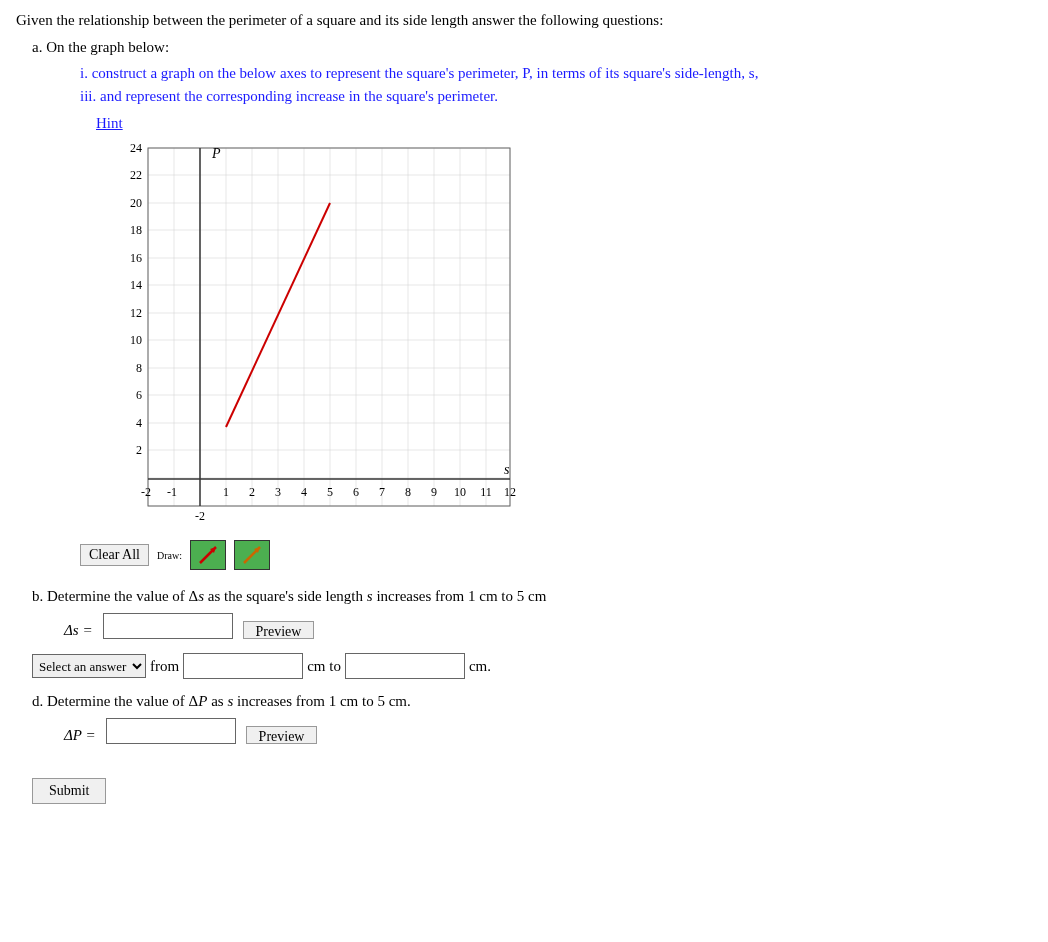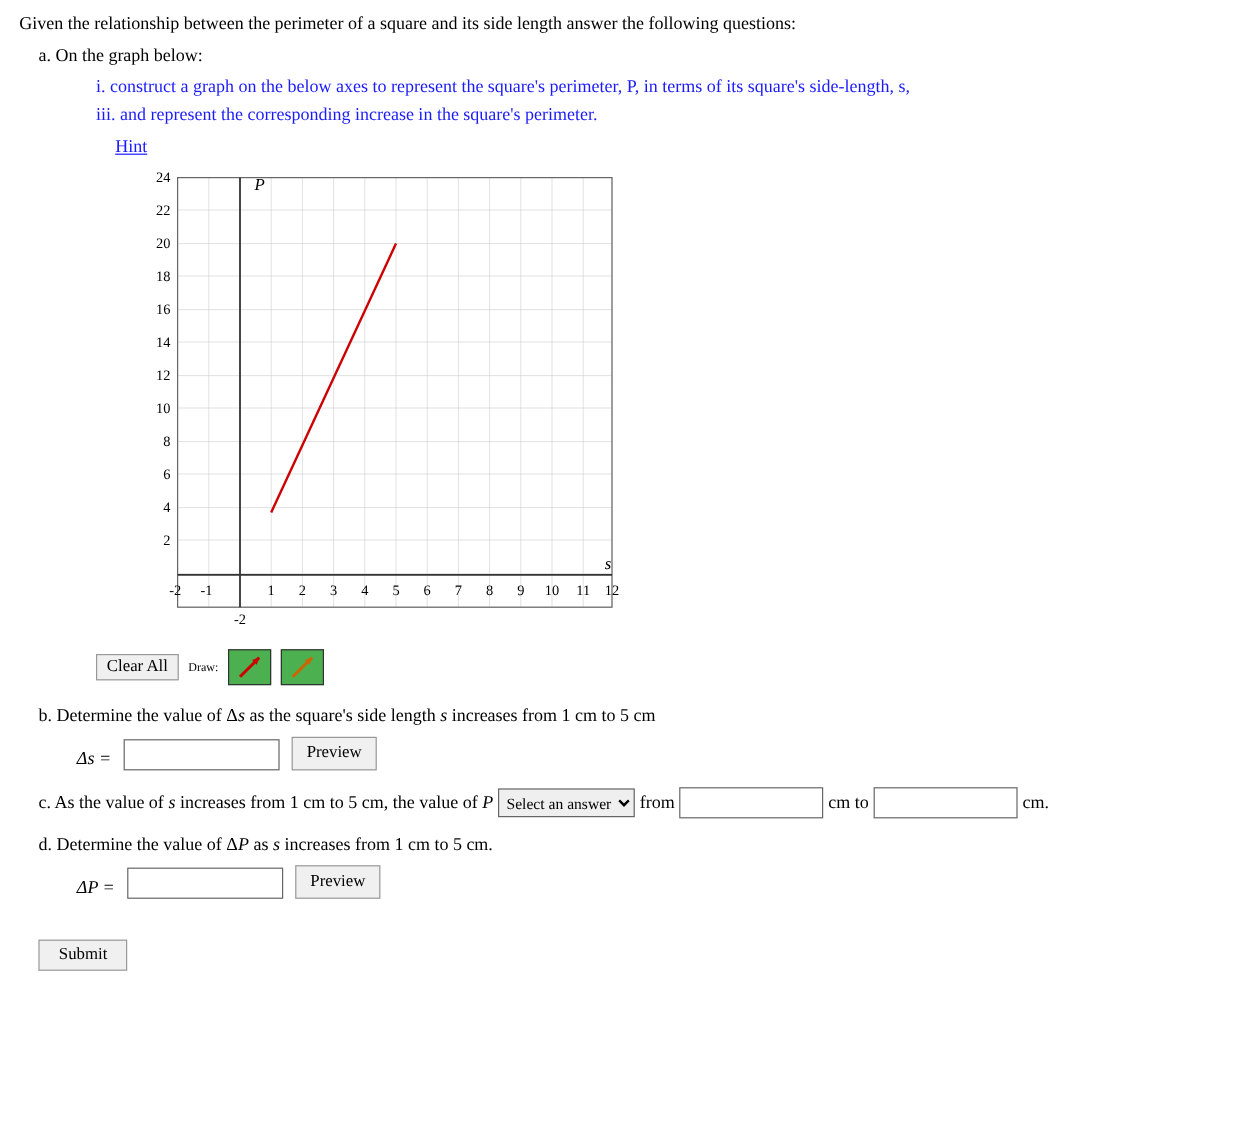--- a/index.html
+++ b/index.html
@@ -108,21 +108,21 @@
       font-size: 14px;
       padding: 2px 4px;
     }
     .preview-btn {
       border: 1px solid #999;
       background: #f0f0f0;
       padding: 2px 12px;
       font-size: 14px;
       cursor: pointer;
       font-family: inherit;
-      height: 28px;
+      height: 18px;
     }
     .select-answer {
       border: 1px solid #666;
       height: 24px;
       font-size: 13px;
       padding: 0 2px;
       font-family: inherit;
     }
     .submit-btn {
       border: 1px solid #999;
@@ -273,21 +273,20 @@
   <div class="answer-row">
     <span class="math-label">Δ<em>s</em> =</span>
     <input type="text" class="text-input" value="" style="">
     <button class="preview-btn">Preview</button>
   </div>
 </div>
 
 
 <div class="part-c">
   <div class="part-c-text" style="display:flex; align-items:center; gap:4px; flex-wrap:wrap;">
-    <span>c. As the value of <em>s</em> increases from 1 cm to 5 cm, the value of <em>P</em></span>
     <select class="select-answer">
       <option value="">Select an answer</option>
       <option value="increases">increases</option>
       <option value="decreases">decreases</option>
       <option value="stays the same">stays the same</option>
     </select>
     <span>from</span>
     <input type="text" class="text-input" value="" style="width: 120px;">
     <span>cm to</span>
     <input type="text" class="text-input" value="" style="width: 120px;">

